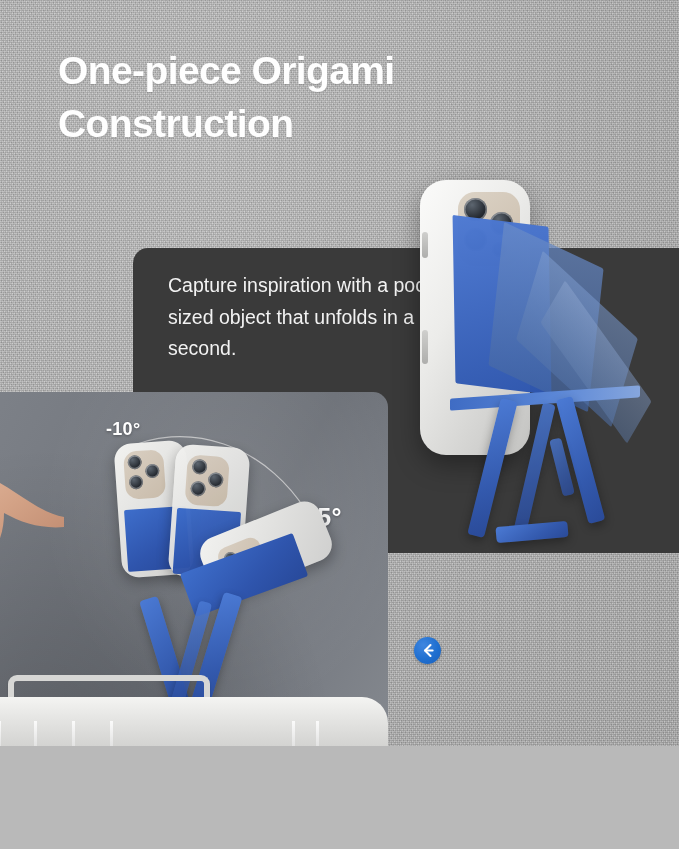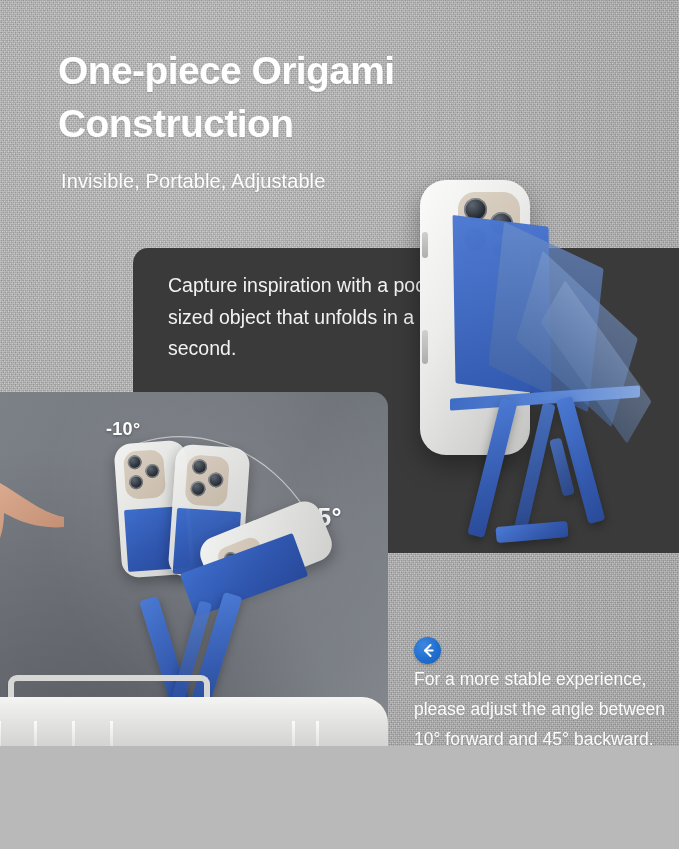--- a/index.html
+++ b/index.html
@@ -104,21 +104,20 @@
     text-shadow:0 1px 2px rgba(0,0,0,.10);}
 </style>
 </head>
 <body>
 
 <div id="stage">
 
   <div class="bg-noise"></div>
 
   <div class="headline">One-piece Origami Construction</div>
-  <div class="subhead">Invisible, Portable, Adjustable</div>
 
   <div class="dark-panel">
     <div class="dark-copy">Capture inspiration with a pocket-sized object that unfolds in a second.</div>
   </div>
 
   <div class="hero">
 
     <div class="hero-phone">
       <div class="hero-cam">
         <div class="lens" style="left:6px;top:6px;width:23px;height:23px;"></div>
@@ -232,15 +231,14 @@
       <div class="rivet" style="left:322px;top:58px;"></div>
     </div>
   </div>
 
   <div class="badge">
     <svg viewBox="0 0 27 27" width="27" height="27">
       <path d="M16.5 8 L11 13.5 L16.5 19" fill="none" stroke="#ffffff" stroke-width="2.1" stroke-linecap="round" stroke-linejoin="round"></path>
       <line x1="11.4" y1="13.5" x2="18.6" y2="13.5" stroke="#ffffff" stroke-width="2.1" stroke-linecap="round"></line>
     </svg>
   </div>
-  <div class="caption">For a more stable experience, please adjust the angle between 10° forward and 45° backward.</div>
 
 </div>
 
 </body></html>

